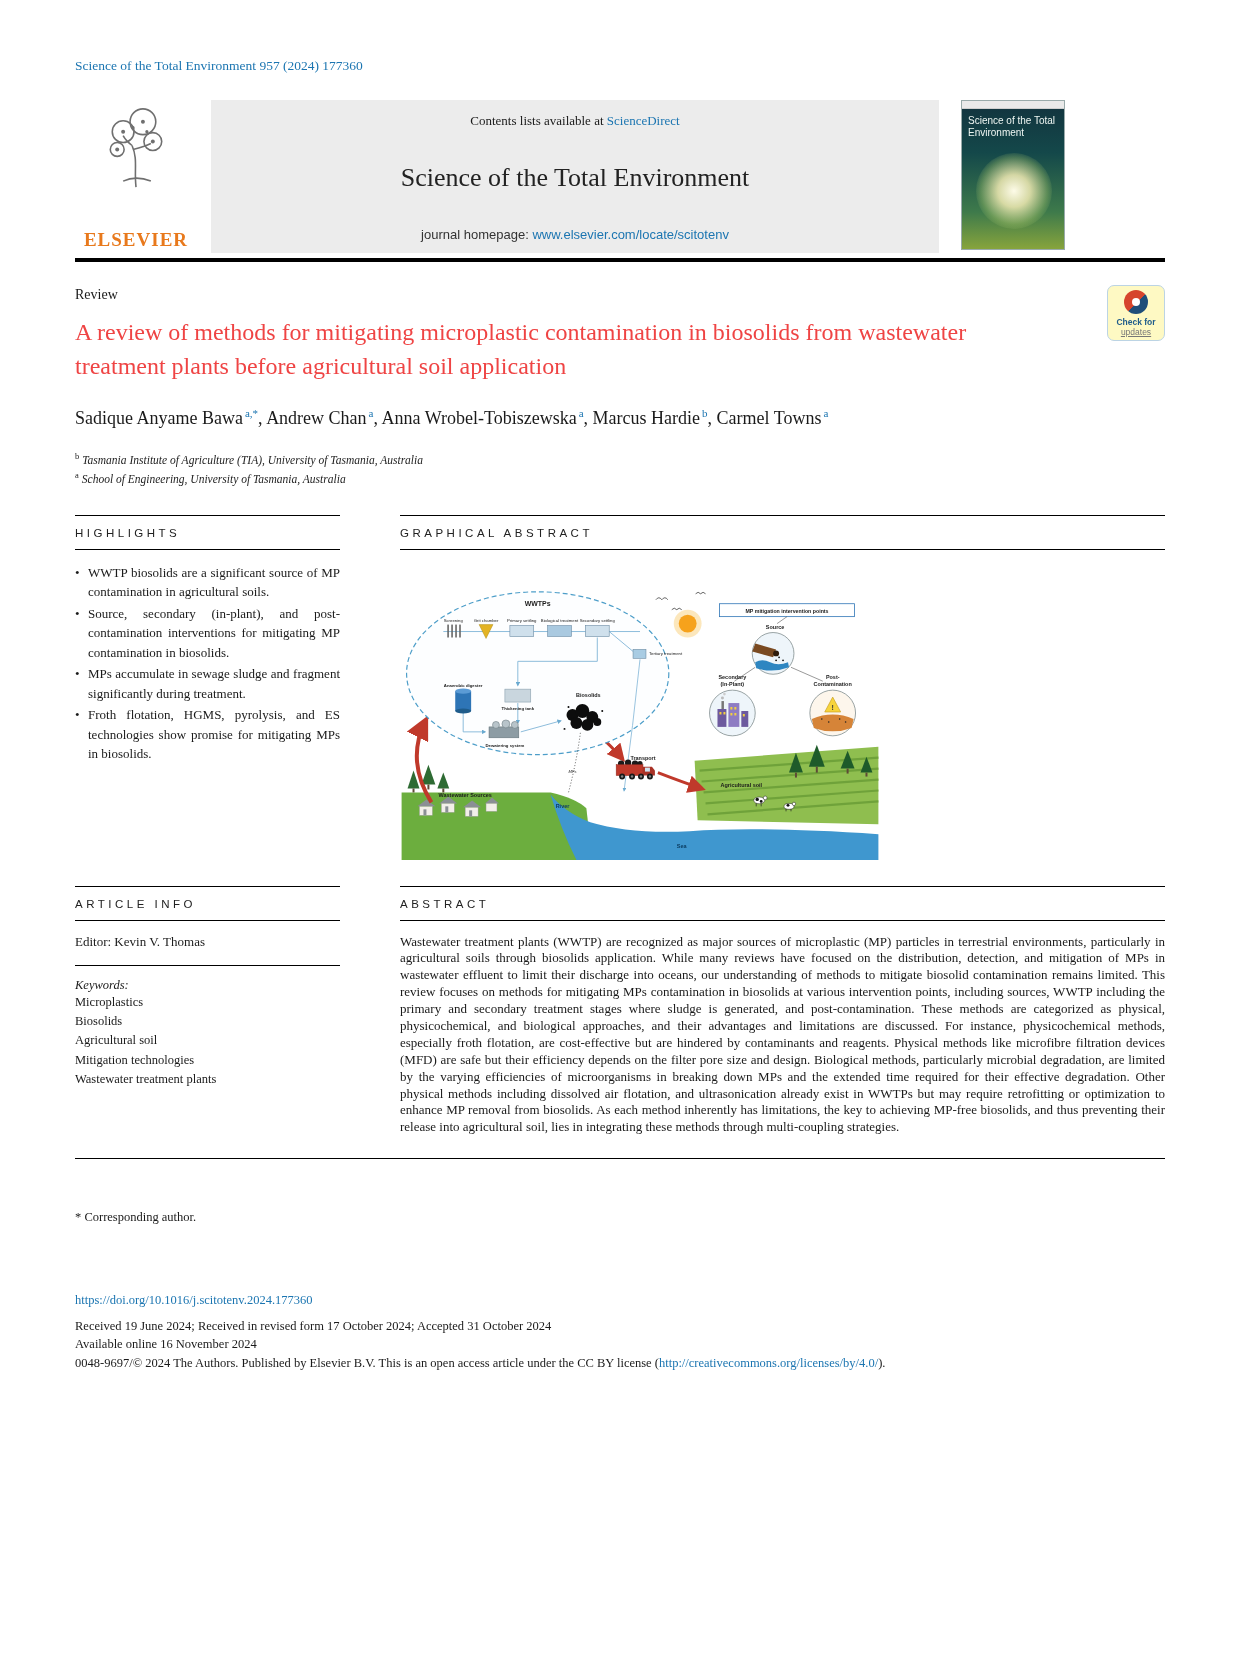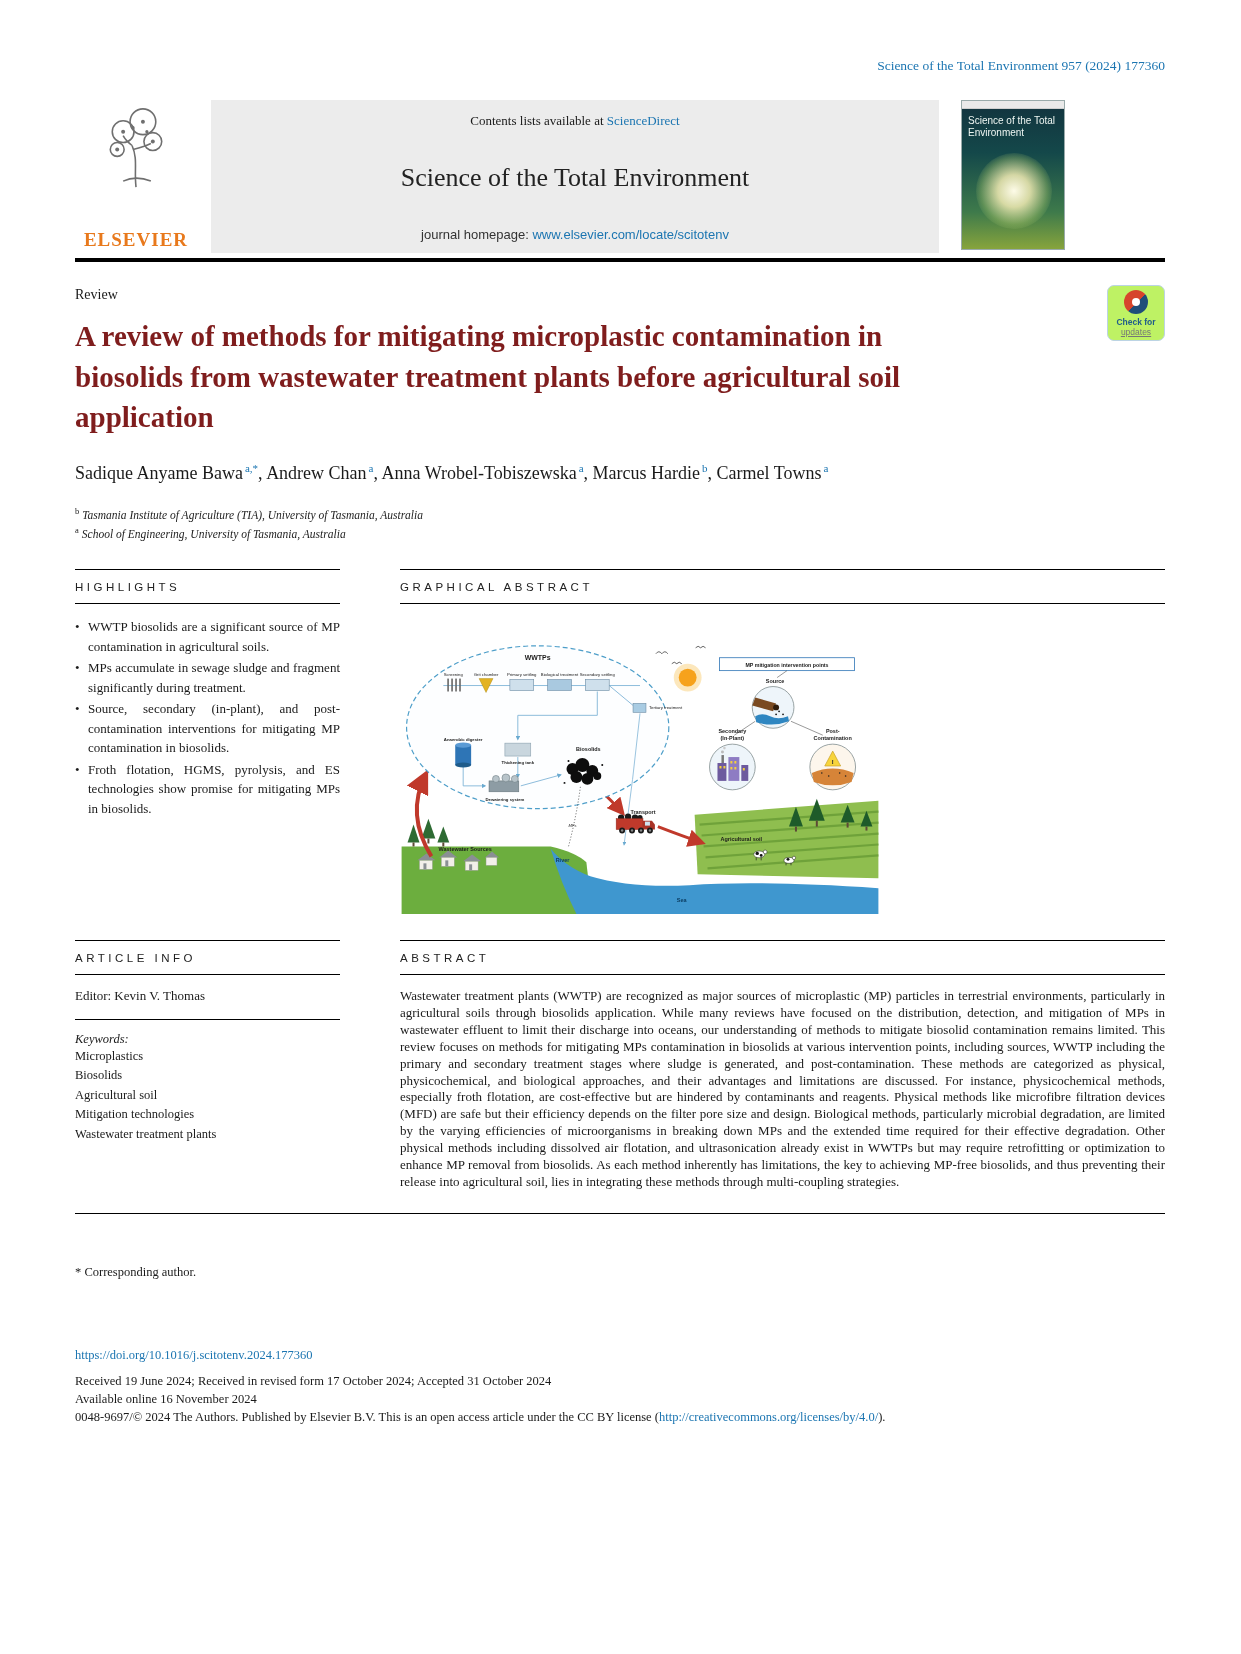--- a/index.html
+++ b/index.html
@@ -5,21 +5,21 @@
   :root{
     --link:#1b75b1;
     --ink:#1a1a1a;
     --rule:#000;
     --band:#ececec;
   }
   *{margin:0;padding:0;box-sizing:border-box;}
   body{background:#fff;font-family:"Liberation Serif",serif;color:var(--ink);}
   .page{width:1241px;min-height:1654px;padding:58px 76px 40px 75px;position:relative;background:#fff;}
 
-  .journal-ref{text-align:right;font-size:13.5px;color:var(--link);}
+  .journal-ref{text-align:left;font-size:13.5px;color:var(--link);}
 
   
   .masthead{display:flex;margin-top:26px;height:153px;align-items:stretch;}
   .logo-col{width:122px;margin-right:14px;display:flex;flex-direction:column;align-items:center;justify-content:flex-end;padding-bottom:2px;gap:36px;}
   .elsevier-word{font-size:19px;font-weight:bold;color:#e8791c;letter-spacing:1px;margin-top:2px;font-family:"Liberation Serif",serif;}
   .band{background:var(--band);width:728px;display:flex;flex-direction:column;justify-content:space-between;text-align:center;padding:13px 10px 11px;}
   .contents-line{font-size:13px;}
   .band-title{font-size:26px;color:#222;}
   .homepage-line{font-family:"Liberation Sans",sans-serif;font-size:13px;color:#333;}
   a.link{color:var(--link);text-decoration:none;cursor:pointer;}
@@ -29,26 +29,26 @@
     background:radial-gradient(circle,#fdfbe8 0%,rgba(243,236,180,.85) 30%,rgba(170,200,110,.35) 62%,rgba(0,0,0,0) 75%);}
   .cover-topbar{height:8px;background:#e9e9e9;border-bottom:1px solid #cfcfcf;}
   .cover-title{position:relative;color:#eef6f2;font-family:"Liberation Sans",sans-serif;font-size:10px;line-height:1.15;padding:6px 6px 0;text-align:left;}
 
   .thick-rule{height:4px;background:var(--rule);margin-top:5px;}
 
   
   .title-block{position:relative;margin-top:25px;}
   .article-type{font-size:14px;}
   .check-badge{position:absolute;right:0;top:-2px;width:58px;height:56px;border:1px solid #bcd4e4;border-radius:7px;
-    display:flex;flex-direction:column;align-items:center;justify-content:center;font-family:"Liberation Sans",sans-serif;background:#bef264;cursor:pointer;}
+    display:flex;flex-direction:column;align-items:center;justify-content:center;font-family:"Liberation Sans",sans-serif;background:#fef9c3;cursor:pointer;}
   .cb-icon{width:24px;height:24px;border-radius:50%;background:linear-gradient(135deg,#d6452c 54%,#1f4e79 54%);position:relative;}
   .cb-icon::after{content:"";position:absolute;left:8px;top:8px;width:8px;height:8px;border-radius:50%;background:#fff;}
   .cb-t1{font-size:8.5px;color:#1f5c8b;font-weight:bold;margin-top:3px;}
   .cb-t2{font-size:8.5px;color:#777;text-decoration:underline;}
-  h1.title{font-size:29px;font-weight:700;line-height:1.4;max-width:920px;margin-top:13px;color:#7f1d1d;}
+  h1.title{font-size:24px;font-weight:400;line-height:1.4;max-width:920px;margin-top:13px;color:#ef4444;}
   .authors{margin-top:22px;font-size:18px;max-width:860px;line-height:1.55;}
   .authors sup{font-size:11px;color:var(--link);margin-left:2px;}
   .affiliations{margin-top:17px;font-size:11.5px;font-style:italic;line-height:1.6;color:#222;}
   .affiliations sup{font-style:normal;font-size:8.5px;margin-right:3px;}
 
   
   .two-col{display:flex;gap:60px;}
   .sec1{margin-top:26px;}
   .sec2{margin-top:22px;}
   .left-col{width:265px;flex:0 0 265px;}
@@ -160,22 +160,22 @@
     </div>
   </div>
 
   <div class="two-col sec1">
     <div class="left-col">
       <div class="rule"></div>
       <div class="sec-head">HIGHLIGHTS</div>
       <div class="rule"></div>
       <ul class="hl-list">
         <li>WWTP biosolids are a significant source of MP contamination in agricultural soils.</li>
+        <li>Source, secondary (in-plant), and post-contamination interventions for mitigating MP contamination in biosolids.</li>
         <li>MPs accumulate in sewage sludge and fragment significantly during treatment.</li>
-        <li>Source, secondary (in-plant), and post-contamination interventions for mitigating MP contamination in biosolids.</li>
         <li>Froth flotation, HGMS, pyrolysis, and ES technologies show promise for mitigating MPs in biosolids.</li>
       </ul>
     </div>
 
     <div class="right-col">
       <div class="rule"></div>
       <div class="sec-head">GRAPHICAL ABSTRACT</div>
       <div class="rule"></div>
 
       <div class="ga-wrap">

